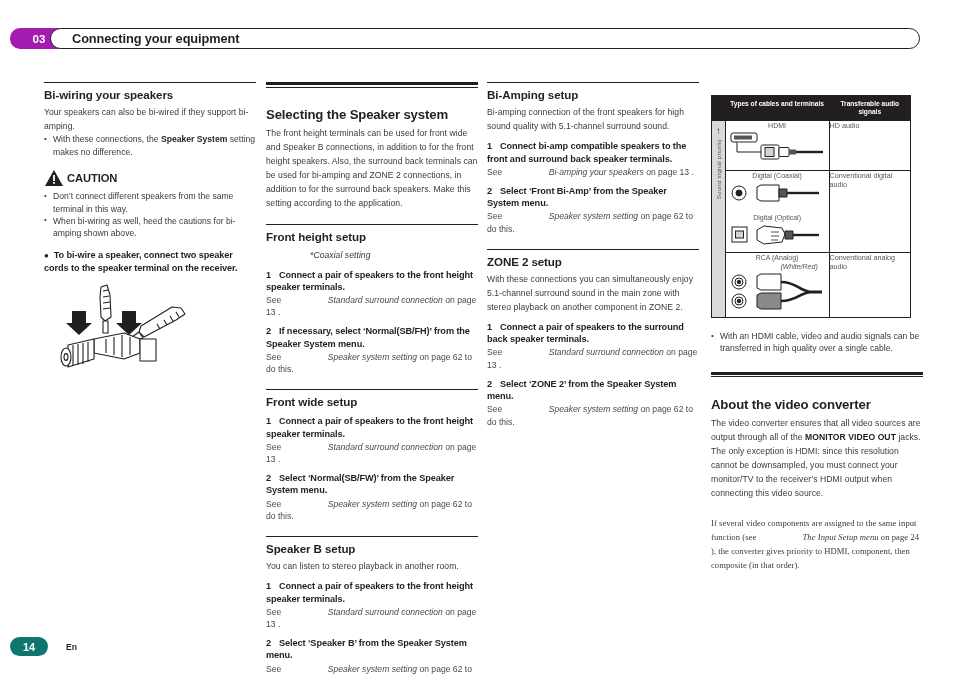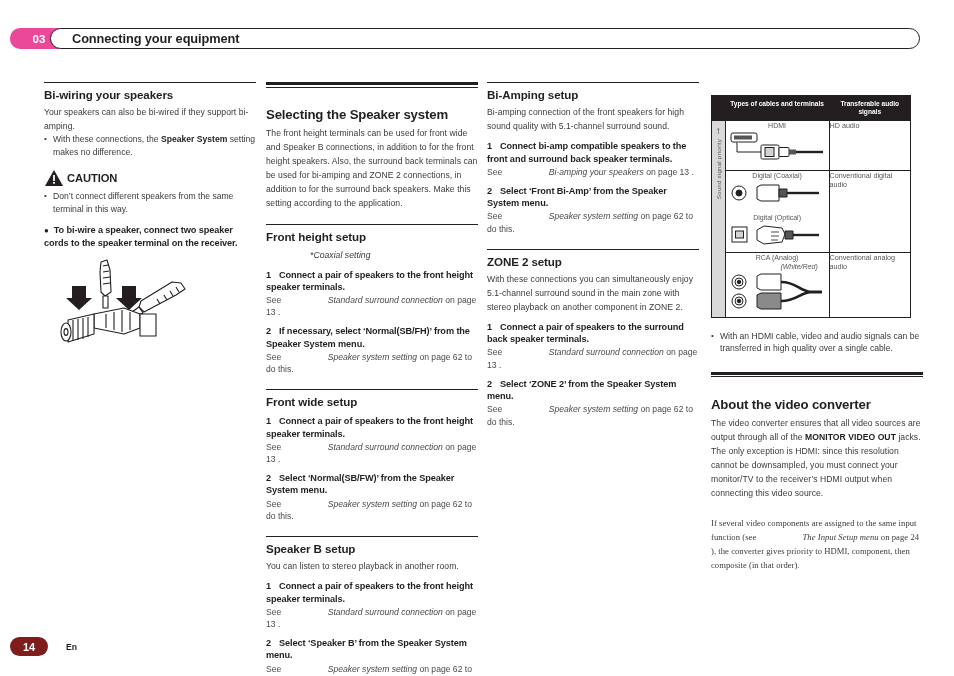--- a/index.html
+++ b/index.html
@@ -11,21 +11,21 @@
     color: #000;
     overflow: hidden;
   }
   .page { position: relative; width: 954px; height: 676px; }
 
   
   .header { position: absolute; left: 10px; top: 28px; width: 910px; height: 22px; }
   .chapter-badge {
     position: absolute; left: 0; top: 0;
     width: 58px; height: 21px; border-radius: 10px;
-    background: #ec4899; color: #fff;
+    background: #a21caf; color: #fff;
     font-size: 11.5px; font-weight: bold;
     display: flex; align-items: center; justify-content: center;
     letter-spacing: .2px;
   }
   .header-pill {
     position: absolute; left: 40px; top: 0; right: 0; height: 21px;
     border: 1.4px solid #231f20; border-radius: 11px;
     background: #fff;
   }
   .header-title {
@@ -138,21 +138,21 @@
   }
   .cable-cell { width: 105px; padding: 4px 3px 6px 3px; text-align: center; }
   .sig-cell { width: 96px; padding: 5px 4px; }
   .cable-label { font-size: 7px; color: #555; line-height: 9px; }
   .sig-text { font-size: 7.2px; color: #555; line-height: 9px; }
 
   
   .footer { position: absolute; left: 10px; bottom: 20px; display: flex; align-items: center; }
   .page-badge {
     width: 38px; height: 19px; border-radius: 9.5px;
-    background: #7f1d1d; color: #fff;
+    background: #0f766e; color: #fff;
     font-size: 11px; font-weight: bold;
     display: flex; align-items: center; justify-content: center;
   }
   .lang { font-size: 8.6px; font-weight: bold; color: #231f20; margin-left: 18px; }
 </style>
 </head>
 <body>
 
 <div class="page">
 
@@ -177,20 +177,21 @@
       <div class="caution-head">
         <svg class="caution-tri" viewBox="0 0 20 18">
           <path d="M10 1 L19 17 L1 17 Z" fill="#231f20"></path>
           <rect x="9.1" y="6" width="1.8" height="6" fill="#fff"></rect>
           <rect x="9.1" y="13" width="1.8" height="1.8" fill="#fff"></rect>
         </svg>
         <div class="caution-label">CAUTION</div>
       </div>
       <ul class="bullets">
         <li>Don’t connect different speakers from the same terminal in this way.</li>
+        <li>When bi-wiring as well, heed the cautions for bi-amping shown above.</li>
       </ul>
       <div class="big-bullet"><span class="dot">●</span><span>To bi-wire a speaker, connect two speaker cords to the speaker terminal on the receiver.</span></div>
     </div>
 
     <svg class="illus" viewBox="0 0 150 96">
       <g fill="none" stroke="#231f20" stroke-width="1.1" stroke-linejoin="round">
 
         <path d="M57 6 L63 4 L66 14 L67 36 L61 40 L57 36 L56 16 Z" fill="#fff"></path>
         <path d="M59 10 L64 9 M59 16 L65 15 M59 22 L66 21 M59 28 L66 27"></path>
 

